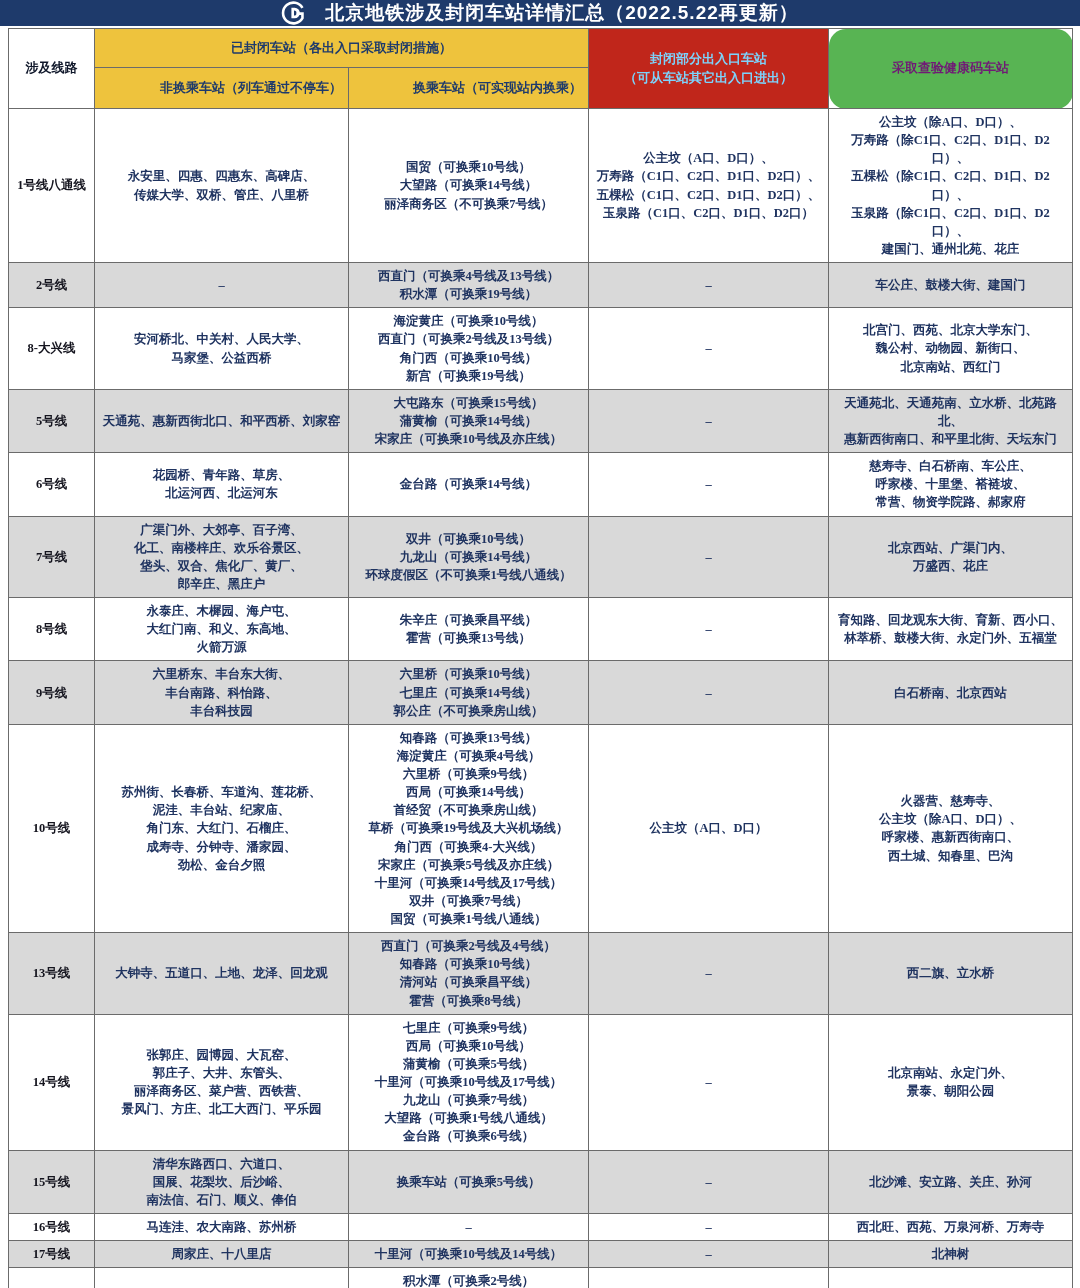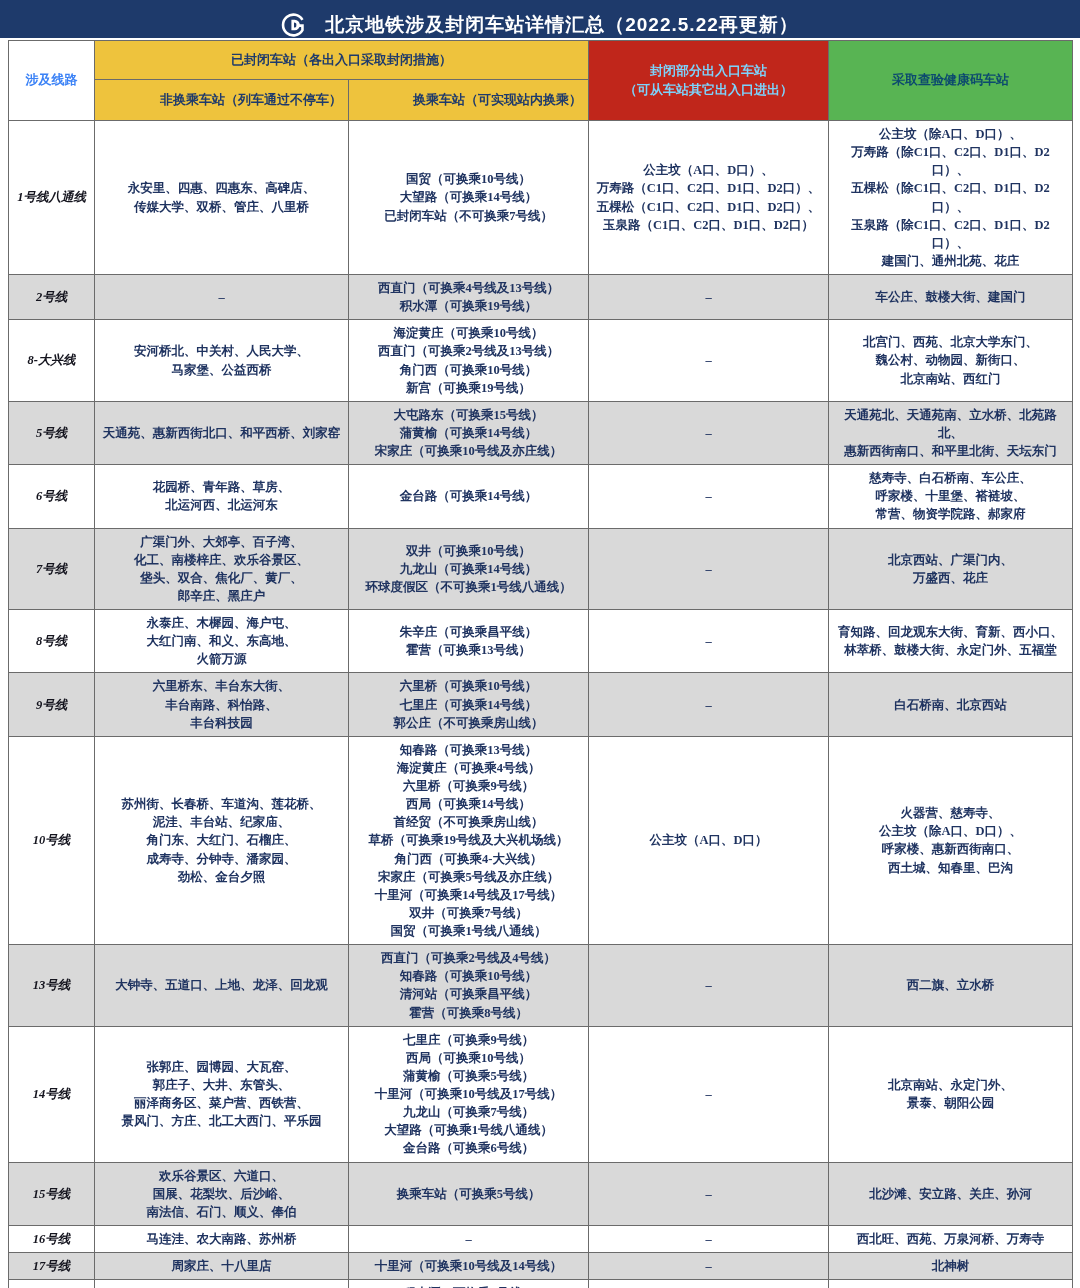--- a/index.html
+++ b/index.html
@@ -1,36 +1,36 @@
 <!DOCTYPE html>
 <html><head>
 <meta charset="utf-8">
 <style>
   html,body{margin:0;padding:0;background:#fff;}
   .page{width:1080px;min-height:1288px;display:flex;flex-direction:column;background:#fff;
         font-family:"Liberation Sans",sans-serif;}
   
-  .banner{height:38px;background:#1e3a6b;display:flex;align-items:flex-end;justify-content:center;gap:14px;flex:none;}
+  .banner{height:26px;background:#1e3a6b;display:flex;align-items:center;justify-content:center;gap:14px;flex:none;}
   .logo{width:26px;height:26px;flex:none;margin-right:4px;}
   .banner-title{color:#fff;font-size:19px;font-weight:bold;letter-spacing:1px;}
   
   .table-wrap{padding:2px 8px 0 8px;flex:none;}
   table{border-collapse:collapse;table-layout:fixed;width:1064px;}
   col.c-line{width:86px;}col.c-non{width:254px;}col.c-tr{width:240px;}col.c-part{width:240px;}col.c-heal{width:244px;}
   th,td{border:1px solid #6b6b6b;vertical-align:middle;text-align:center;
         font-size:12.5px;line-height:1.45;font-weight:bold;padding:4px 6px;
         font-family:"Liberation Serif",serif;white-space:pre-line;word-break:break-all;}
   thead th{font-size:13px;}
-  th.h-line{background:#ffffff;color:#3b82f6;}
+  th.h-line{background:#ffffff;color:#0f172a;}
   th.h-yellow{background:#eec33d;color:#1e3a6b;margin-left:29px;}
   th.h-red{background:#c0261b;color:#7dd3fc;}
-  th.h-green{background:#58b453;color:#0c4a6e;}
+  th.h-green{background:#58b453;color:#701a75;border-radius:17px;}
   thead tr.h-top th{height:30px;}
   thead tr.h-sub th{height:32px;text-align:right;}
-  td.line{color:#14141e;font-family:"Liberation Serif",serif;font-style:italic;}
+  td.line{color:#14141e;font-family:"Liberation Serif",serif;}
   td.cell{color:#1f3360;margin-left:8px;}
   tr.alt td{background:#d9d9d9;}
 </style>
 </head>
 <body>
 
 <div class="page">
 
   <div class="banner">
     <svg class="logo" viewBox="0 0 40 40">
@@ -62,21 +62,21 @@
           <th class="h-yellow">换乘车站（可实现站内换乘）</th>
         </tr>
       </thead>
       <tbody>
         <tr>
           <td class="line">1号线八通线</td>
           <td class="cell">永安里、四惠、四惠东、高碑店、
 传媒大学、双桥、管庄、八里桥</td>
           <td class="cell">国贸（可换乘10号线）
 大望路（可换乘14号线）
-已封闭车站（不可换乘7号线）</td>
+丽泽商务区（不可换乘7号线）</td>
           <td class="cell">公主坟（A口、D口）、
 万寿路（C1口、C2口、D1口、D2口）、
 五棵松（C1口、C2口、D1口、D2口）、
 玉泉路（C1口、C2口、D1口、D2口）</td>
           <td class="cell">公主坟（除A口、D口）、
 万寿路（除C1口、C2口、D1口、D2口）、
 五棵松（除C1口、C2口、D1口、D2口）、
 玉泉路（除C1口、C2口、D1口、D2口）、
 建国门、通州北苑、花庄</td>
         </tr>
@@ -202,21 +202,21 @@
 十里河（可换乘10号线及17号线）
 九龙山（可换乘7号线）
 大望路（可换乘1号线八通线）
 金台路（可换乘6号线）</td>
           <td class="cell">–</td>
           <td class="cell">北京南站、永定门外、
 景泰、朝阳公园</td>
         </tr>
         <tr class="alt">
           <td class="line">15号线</td>
-          <td class="cell">欢乐谷景区、六道口、
+          <td class="cell">清华东路西口、六道口、
 国展、花梨坎、后沙峪、
 南法信、石门、顺义、俸伯</td>
           <td class="cell">换乘车站（可换乘5号线）</td>
           <td class="cell">–</td>
           <td class="cell">北沙滩、安立路、关庄、孙河</td>
         </tr>
         <tr>
           <td class="line">16号线</td>
           <td class="cell">马连洼、农大南路、苏州桥</td>
           <td class="cell">–</td>

